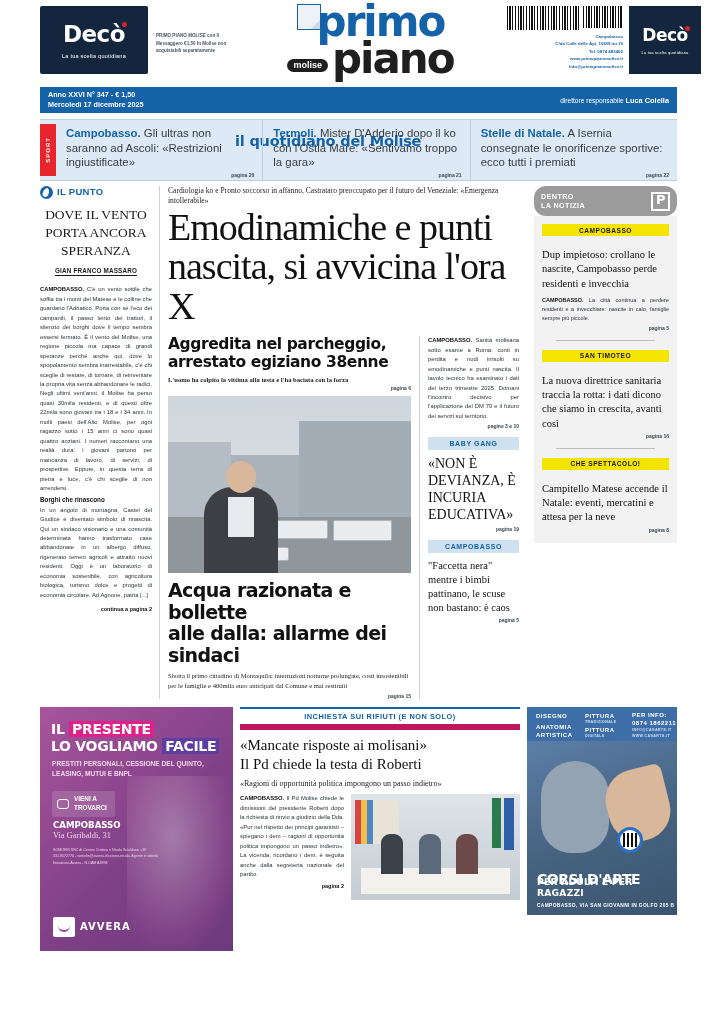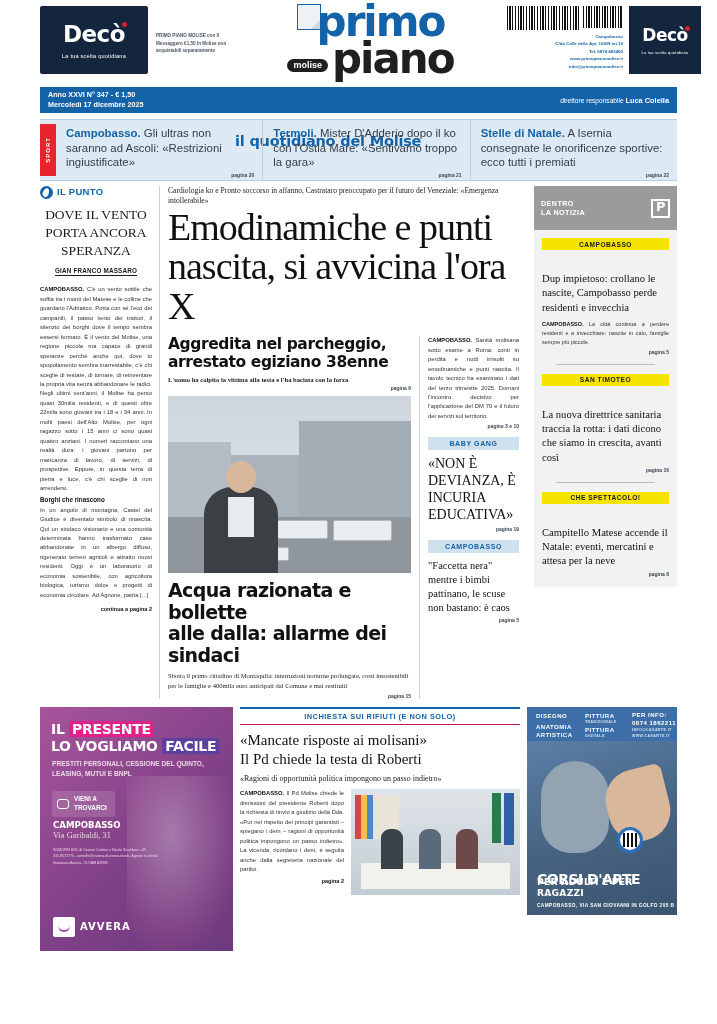--- a/index.html
+++ b/index.html
@@ -251,40 +251,40 @@
     line-height:1.2; color:#111;
   }
   .serif-head-sm{
     font-family:"Liberation Serif", serif; font-size:10.5px;
     line-height:1.35; color:#111;
   }
 
   
   .dln-head{
     background:#9b9b9b; color:#fff; display:flex; align-items:center;
-    justify-content:space-between; padding:5px 7px; height:44px;
+    justify-content:space-between; padding:5px 7px; height:30px;border-radius:12px;
   }
   .dln-title{ font-size:7.2px; font-weight:bold; line-height:1.3; letter-spacing:.4px; }
   .dln-logo{
     width:19px; height:19px; border:2px solid #fff; position:relative;
   }
   .dln-logo::after{
     content:"P"; position:absolute; left:3px; top:-2px;
     font-size:13px; font-weight:bold; color:#fff;
     font-family:"DejaVu Sans", sans-serif;
   }
   .dln-body{ background:#f2f2f2; padding:8px 8px 10px; }
   .yellowtag{
     background:#f5e400; color:#1a1a1a; text-align:center;
     font-size:6.6px; font-weight:bold; letter-spacing:.5px;
     padding:2.5px 0;
   }
   .dln-h{
     font-family:"Liberation Serif", serif; font-size:10.6px;
-    line-height:1.35; color:#111; margin-top:22px;
+    line-height:1.35; color:#111; margin-top:12px;
   }
   .dln-p{
     font-size:5.5px; line-height:1.62; color:#2c3238;
     text-align:justify; margin-top:5px;
   }
   .dln-p b{ color:#111; }
   .dln-rule{ height:1px; background:#bdbdbd; margin:9px 14px; }
 
   
   .bottom{ display:flex; margin-top:8px; gap:7px; }
@@ -313,21 +313,21 @@
     border-bottom:2px solid #9b4a96;border-radius:0 0 10px 10px;}
   .ad-l-logo .nm{ font-size:10px;font-weight:bold;color:#fff;letter-spacing:1px;
     font-family:"DejaVu Sans", sans-serif;}
   .ad-l-people{ position:absolute; right:-6px; bottom:0; width:112px; height:175px;
     background:radial-gradient(ellipse at 40% 35%, rgba(255,255,255,.30), rgba(160,90,150,.25) 60%, transparent 75%);}
 
   .bot-mid{ flex:1; }
   .bluetag{
     background:#ffffff; color:#1463a8; text-align:center;
     font-size:7.4px; font-weight:bold; letter-spacing:.5px;
-    padding:3px 0; border-top:2px solid #1463a8; border-bottom:1px solid #be185d;
+    padding:3px 0; border-top:2px solid #1463a8; border-bottom:6px solid #be185d;
   }
   .bot-head{
     font-family:"Liberation Serif", serif; font-size:15px;
     line-height:1.25; color:#111; margin-top:6px;
   }
   .bot-som{
     font-family:"Liberation Serif", serif; font-size:8px;
     color:#222; margin-top:6px;
   }
   .bot-flex{ display:flex; gap:7px; margin-top:6px; }

